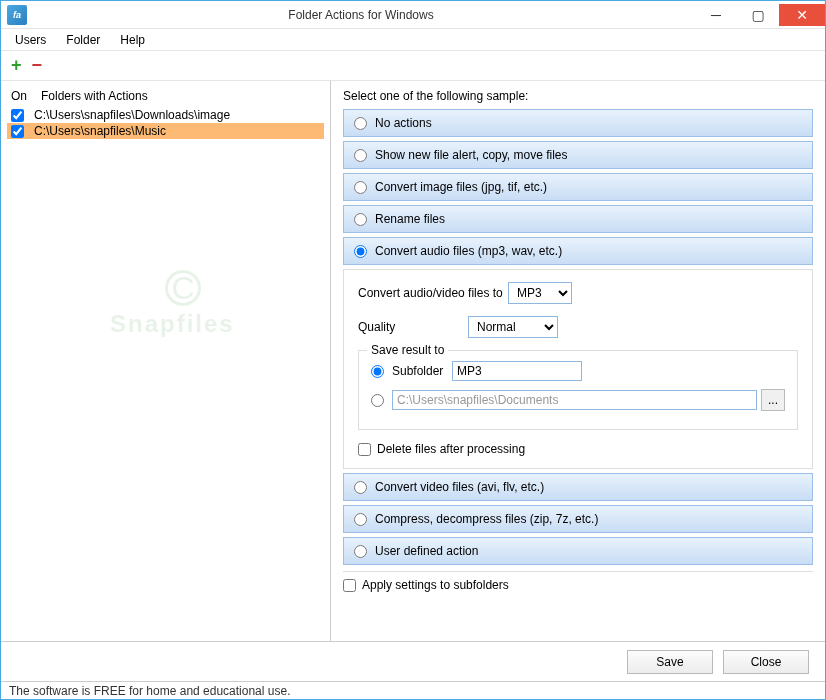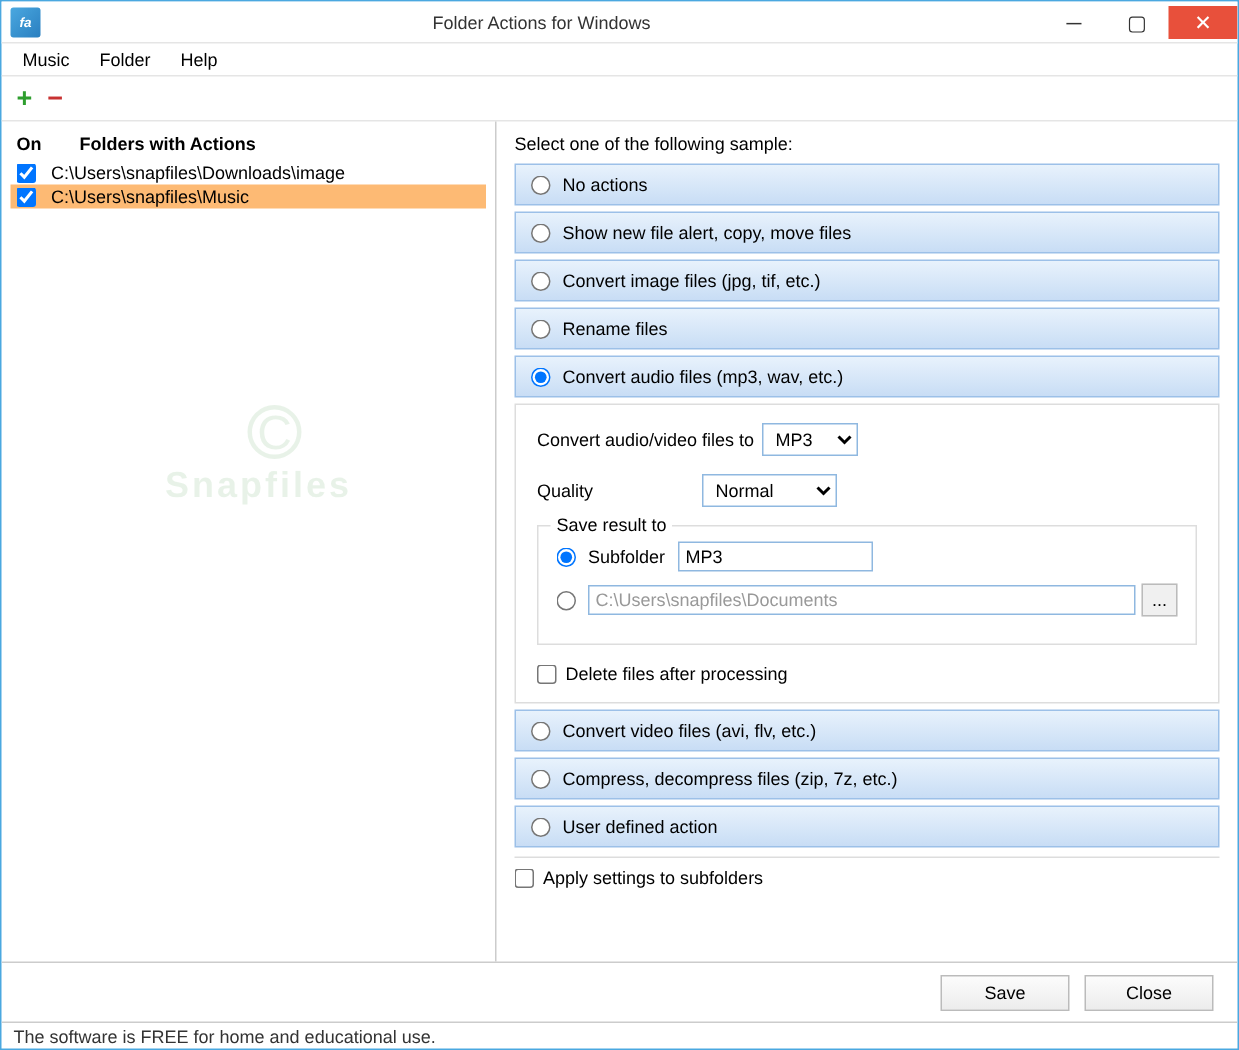--- a/index.html
+++ b/index.html
@@ -90,22 +90,21 @@
       height: 560px;
     }
     .left-panel {
       width: 330px;
       padding: 6px;
       border-right: 1px solid #ccc;
     }
     .folder-header {
       display: flex;
       padding: 2px 4px;
-      font-weight: bold;
-      gap: 12px;
+      font-weight: normal;
     }
     .folder-header-on {
       width: 30px;
     }
     .folder-list {
       margin-top: 2px;
     }
     .folder-row {
       display: flex;
       align-items: center;
@@ -277,21 +276,21 @@
   <div class="titlebar-icon">fa</div>
   <div class="titlebar-title">Folder Actions for Windows</div>
   <div class="titlebar-buttons">
     <div class="titlebar-btn">─</div>
     <div class="titlebar-btn">▢</div>
     <div class="titlebar-btn close">✕</div>
   </div>
 </div>
 
 <div class="menubar">
-  <div class="menu-item">Music</div>
+  <div class="menu-item">Users</div>
   <div class="menu-item">Folder</div>
   <div class="menu-item">Help</div>
 </div>
 
 <div class="toolbar">
   <span class="toolbar-icon toolbar-add">+</span>
   <span class="toolbar-icon toolbar-remove">−</span>
 </div>
 
 <div class="main-content">

